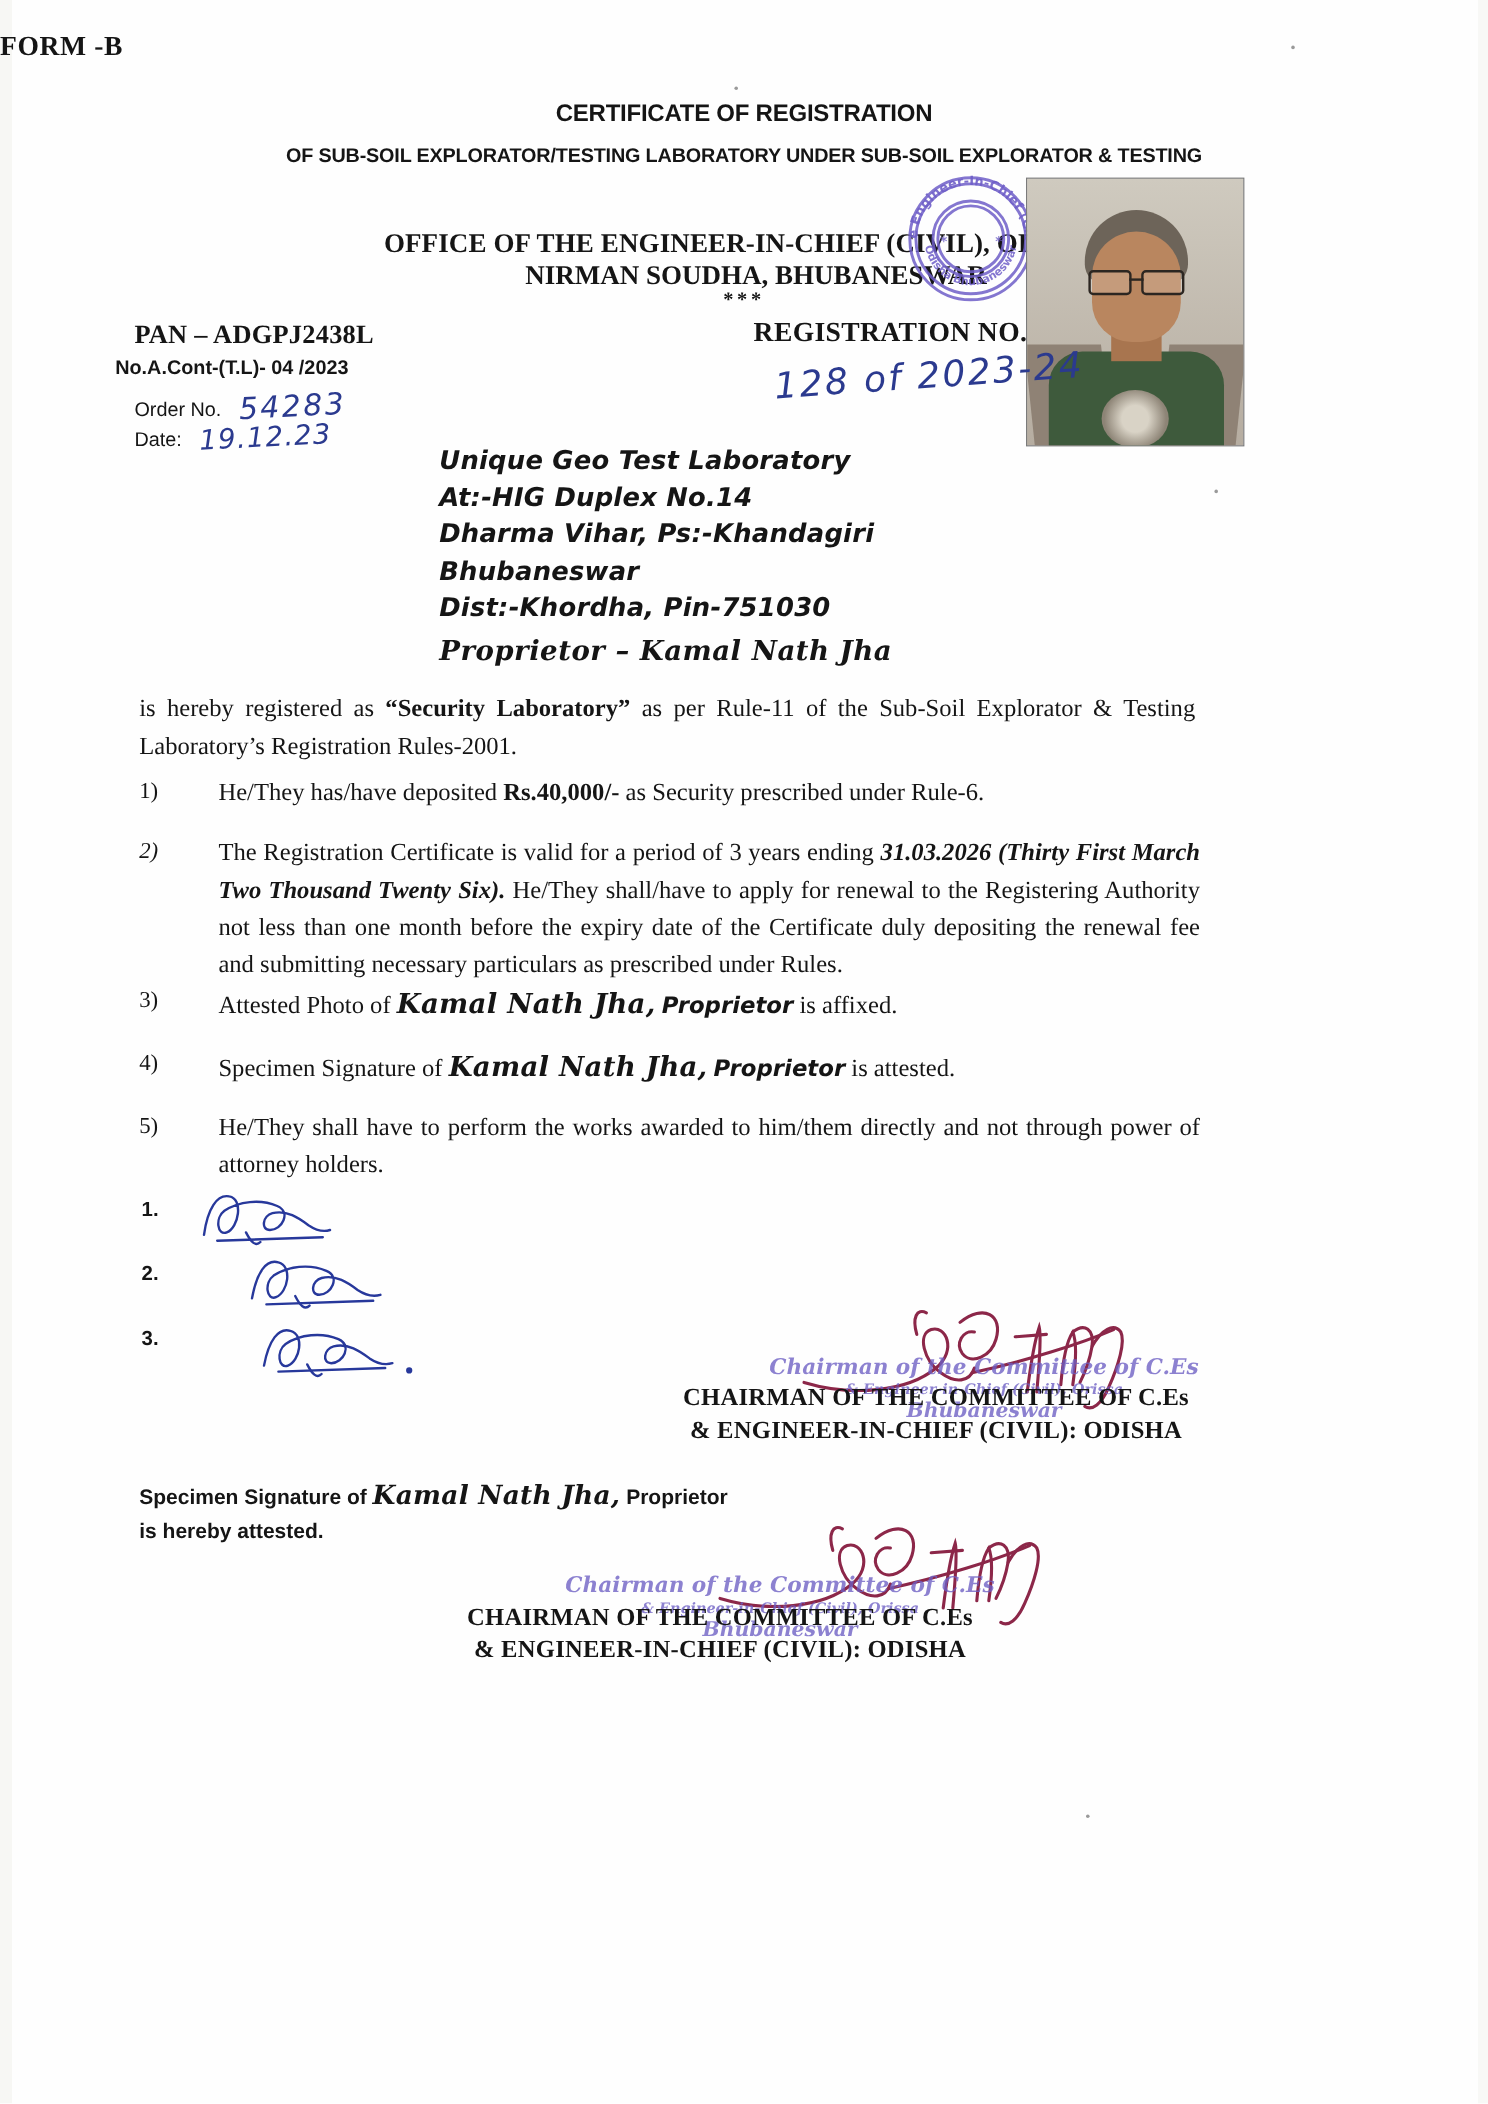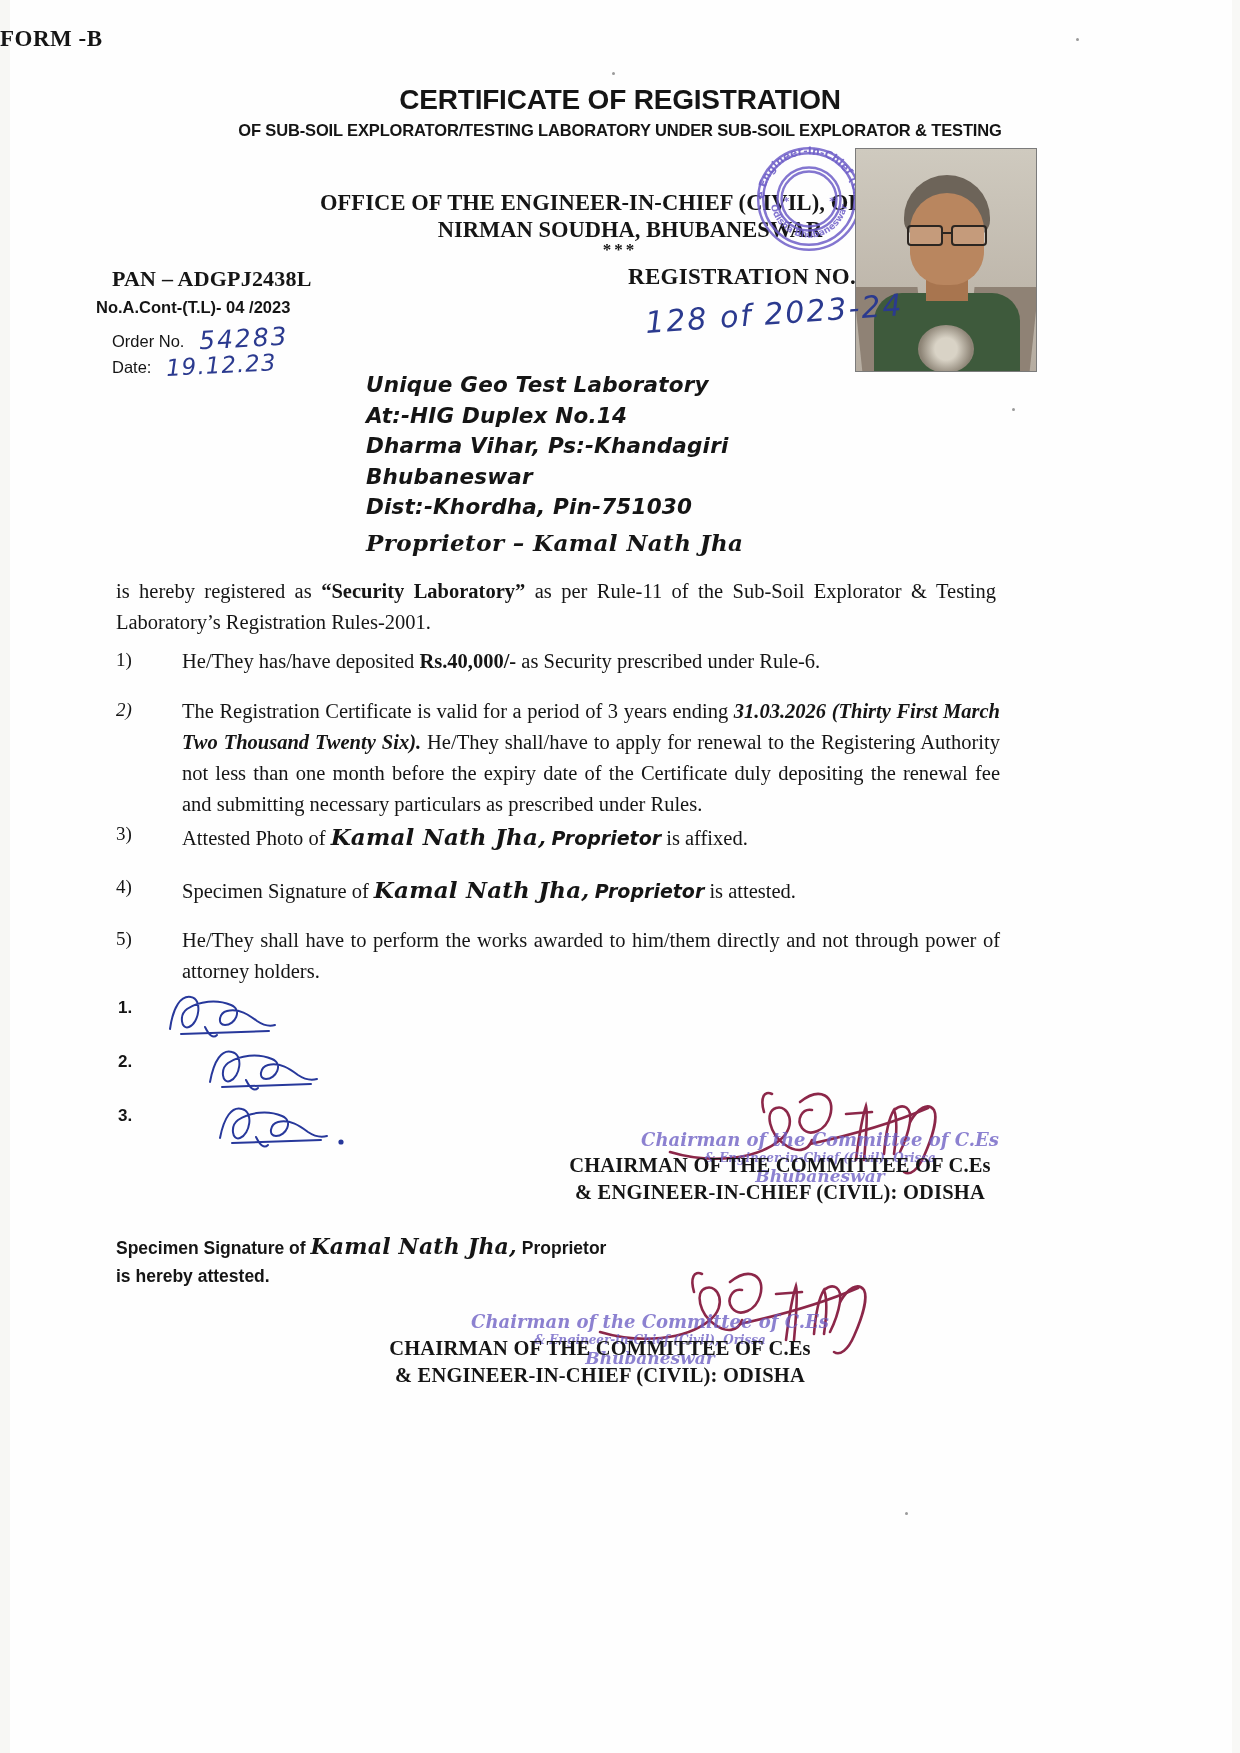--- a/index.html
+++ b/index.html
@@ -22,21 +22,21 @@
   .form-b {
     position:absolute; top:26px; left:0; right:0;
     text-align:left;
     font-family:"Liberation Serif", serif;
     font-weight:bold; font-size:23px; letter-spacing:.5px;
   }
   .cert-title {
     position:absolute; top:84px; left:0; right:0;
     text-align:center;
     font-family:"Liberation Sans", sans-serif;
-    font-weight:bold; font-size:28px; letter-spacing:-.2px;
+    font-weight:bold; font-size:20px; letter-spacing:-.2px;
   }
   .cert-sub {
     position:absolute; top:120px; left:150px; width:940px;
     text-align:center;
     font-family:"Liberation Sans", sans-serif;
     font-weight:bold; font-size:16.5px; line-height:1.33;
     letter-spacing:-.15px;
   }
   .office1 {
     position:absolute; top:190px; left:0; right:0;

